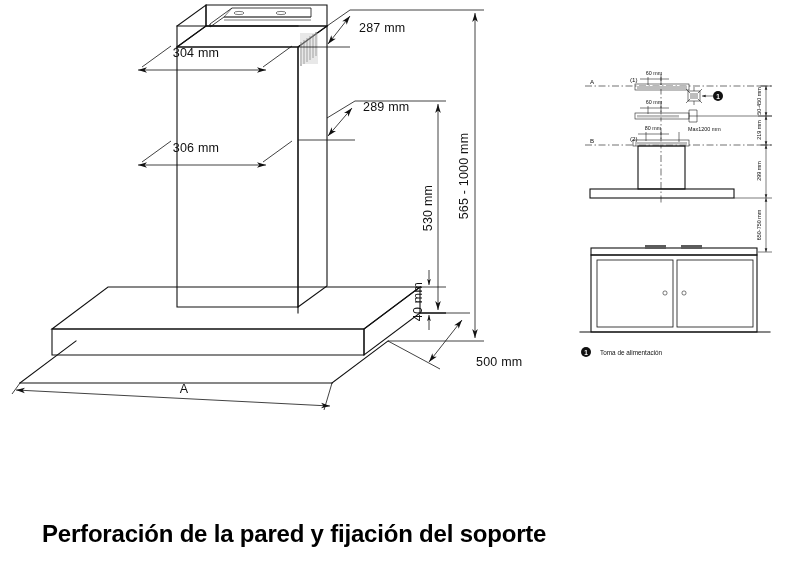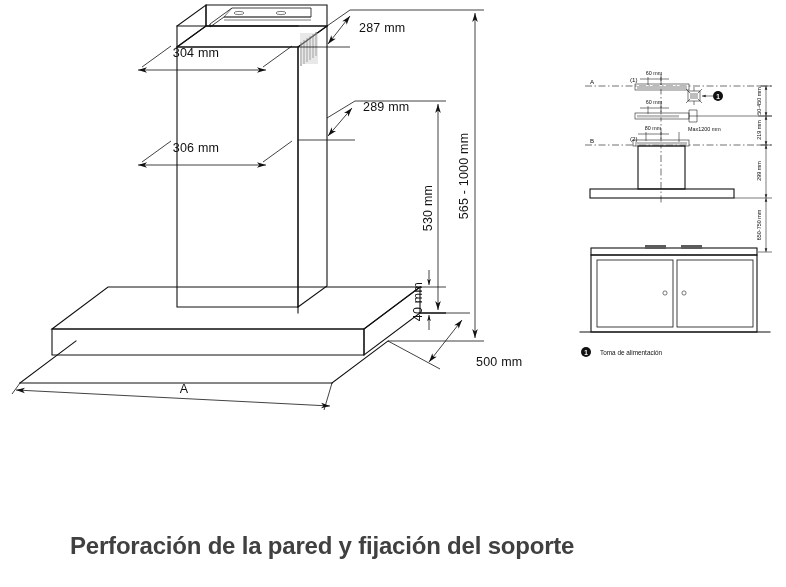--- a/index.html
+++ b/index.html
@@ -72,28 +72,27 @@
   }
   .marker-num {
     font-family: "Liberation Sans", sans-serif;
     font-size: 6.5px;
     font-weight: bold;
     fill: #ffffff;
   }
   #caption {
     position: absolute;
     left: 42px;
-    top: 532px;
+    top: 520px;
     font-family: "Liberation Sans", sans-serif;
     font-size: 24px;
     font-weight: bold;
-    color: #404040;
+    color: #000000;
     letter-spacing: -0.2px;
     white-space: nowrap;
-    margin-left: 28px;
   }
 </style>
 </head>
 <body>
 
 <div id="page">
 
   <svg width="786" height="587" viewBox="0 0 786 587">
 
     <defs>

